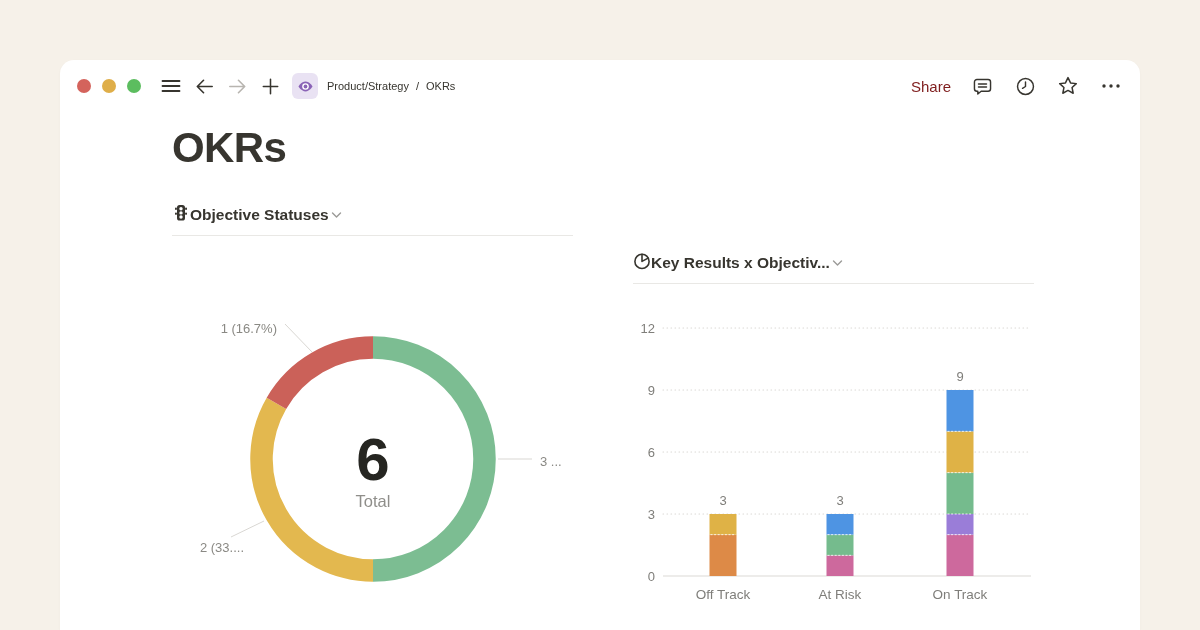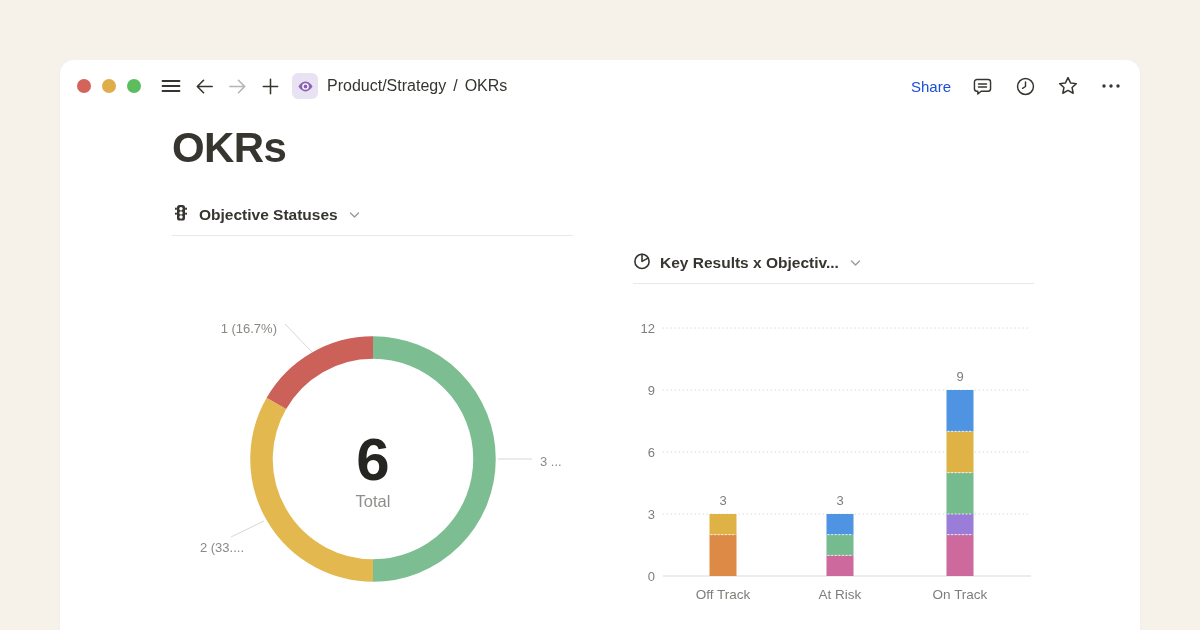--- a/index.html
+++ b/index.html
@@ -23,33 +23,33 @@
   .dot{width:14px;height:14px;border-radius:50%;}
   .tb-btn{
     width:24px;height:24px;display:flex;align-items:center;justify-content:center;
     margin-left:9px;flex:0 0 auto;
   }
   .page-emoji{
     width:26px;height:26px;border-radius:6px;background:#e9e2f3;
     display:flex;align-items:center;justify-content:center;margin-left:10px;flex:0 0 auto;
   }
   .breadcrumb{display:flex;align-items:center;gap:7px;margin-left:9px;
-    font-size:16px;color:#37352f;}
+    font-size:11px;color:#37352f;}
   .crumb{cursor:default;}
   .topbar-right{margin-left:auto;display:flex;align-items:center;gap:19px;}
-  .share{font-size:15px;color:#1d4ed8;}
+  .share{font-size:15px;color:#7f1d1d;}
   
   .page-title{
     position:absolute;left:112px;top:64px;margin:0;
     font-size:42px;font-weight:800;letter-spacing:-0.6px;color:#37352f;
   }
   .panel{position:absolute;top:140px;width:401px;}
   .panel.left{left:112px;}
   .panel.right{left:573px;margin-top:48px;}
-  .panel-header{display:flex;align-items:center;gap:9px;height:30px;}
+  .panel-header{display:flex;align-items:center;height:30px;}
   .panel-title{font-size:15.5px;font-weight:700;color:#37352f;white-space:nowrap;}
   .panel-chevron{margin-left:2px;display:flex;align-items:center;}
   .panel-divider{height:1px;background:#e9e8e5;margin-top:5px;}
   svg.donut{position:absolute;left:0;top:40px;overflow:visible;}
   svg.bars{position:absolute;left:0;top:60px;overflow:visible;}
   svg text{font-family:"Liberation Sans",sans-serif;}
 </style>
 </head>
 <body style="background: rgb(246, 241, 233);">
 

